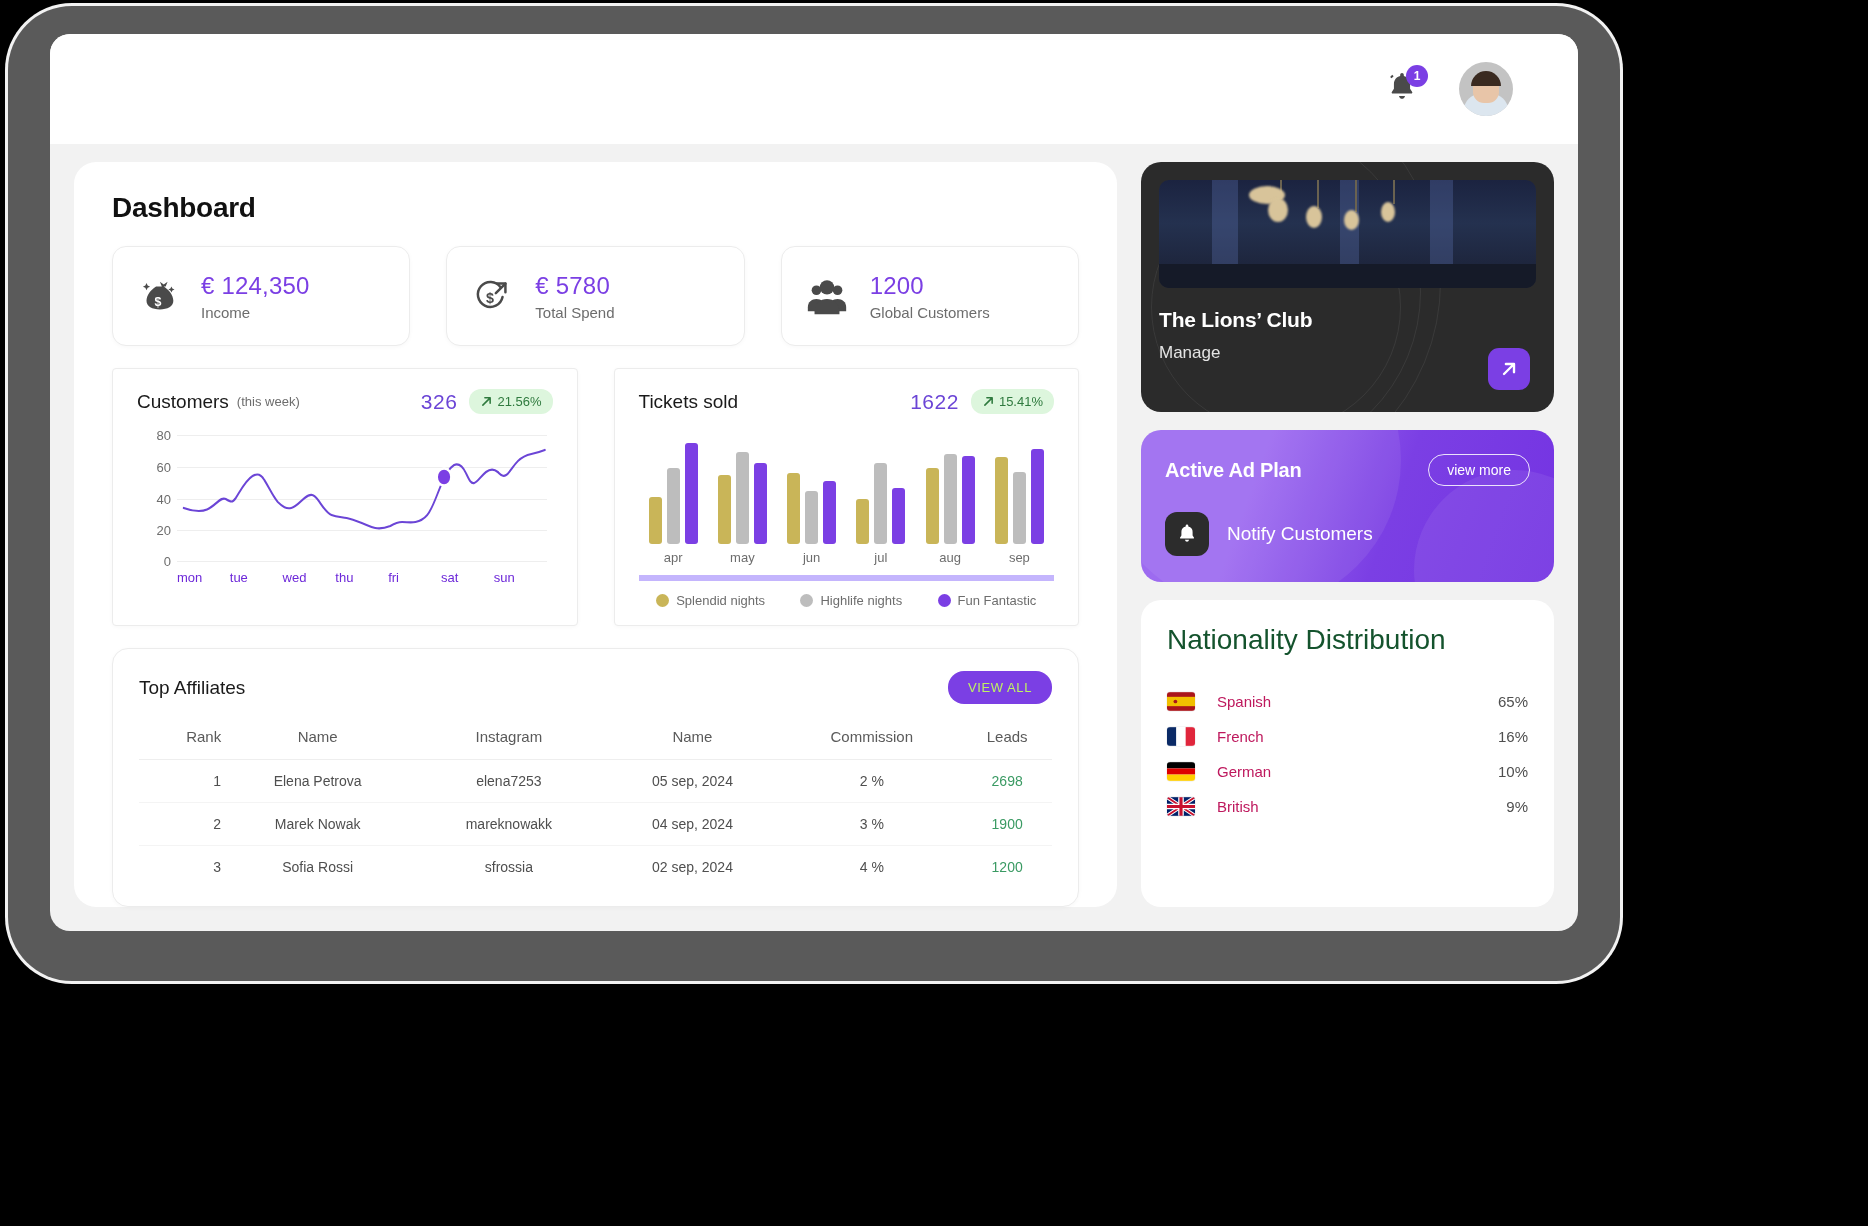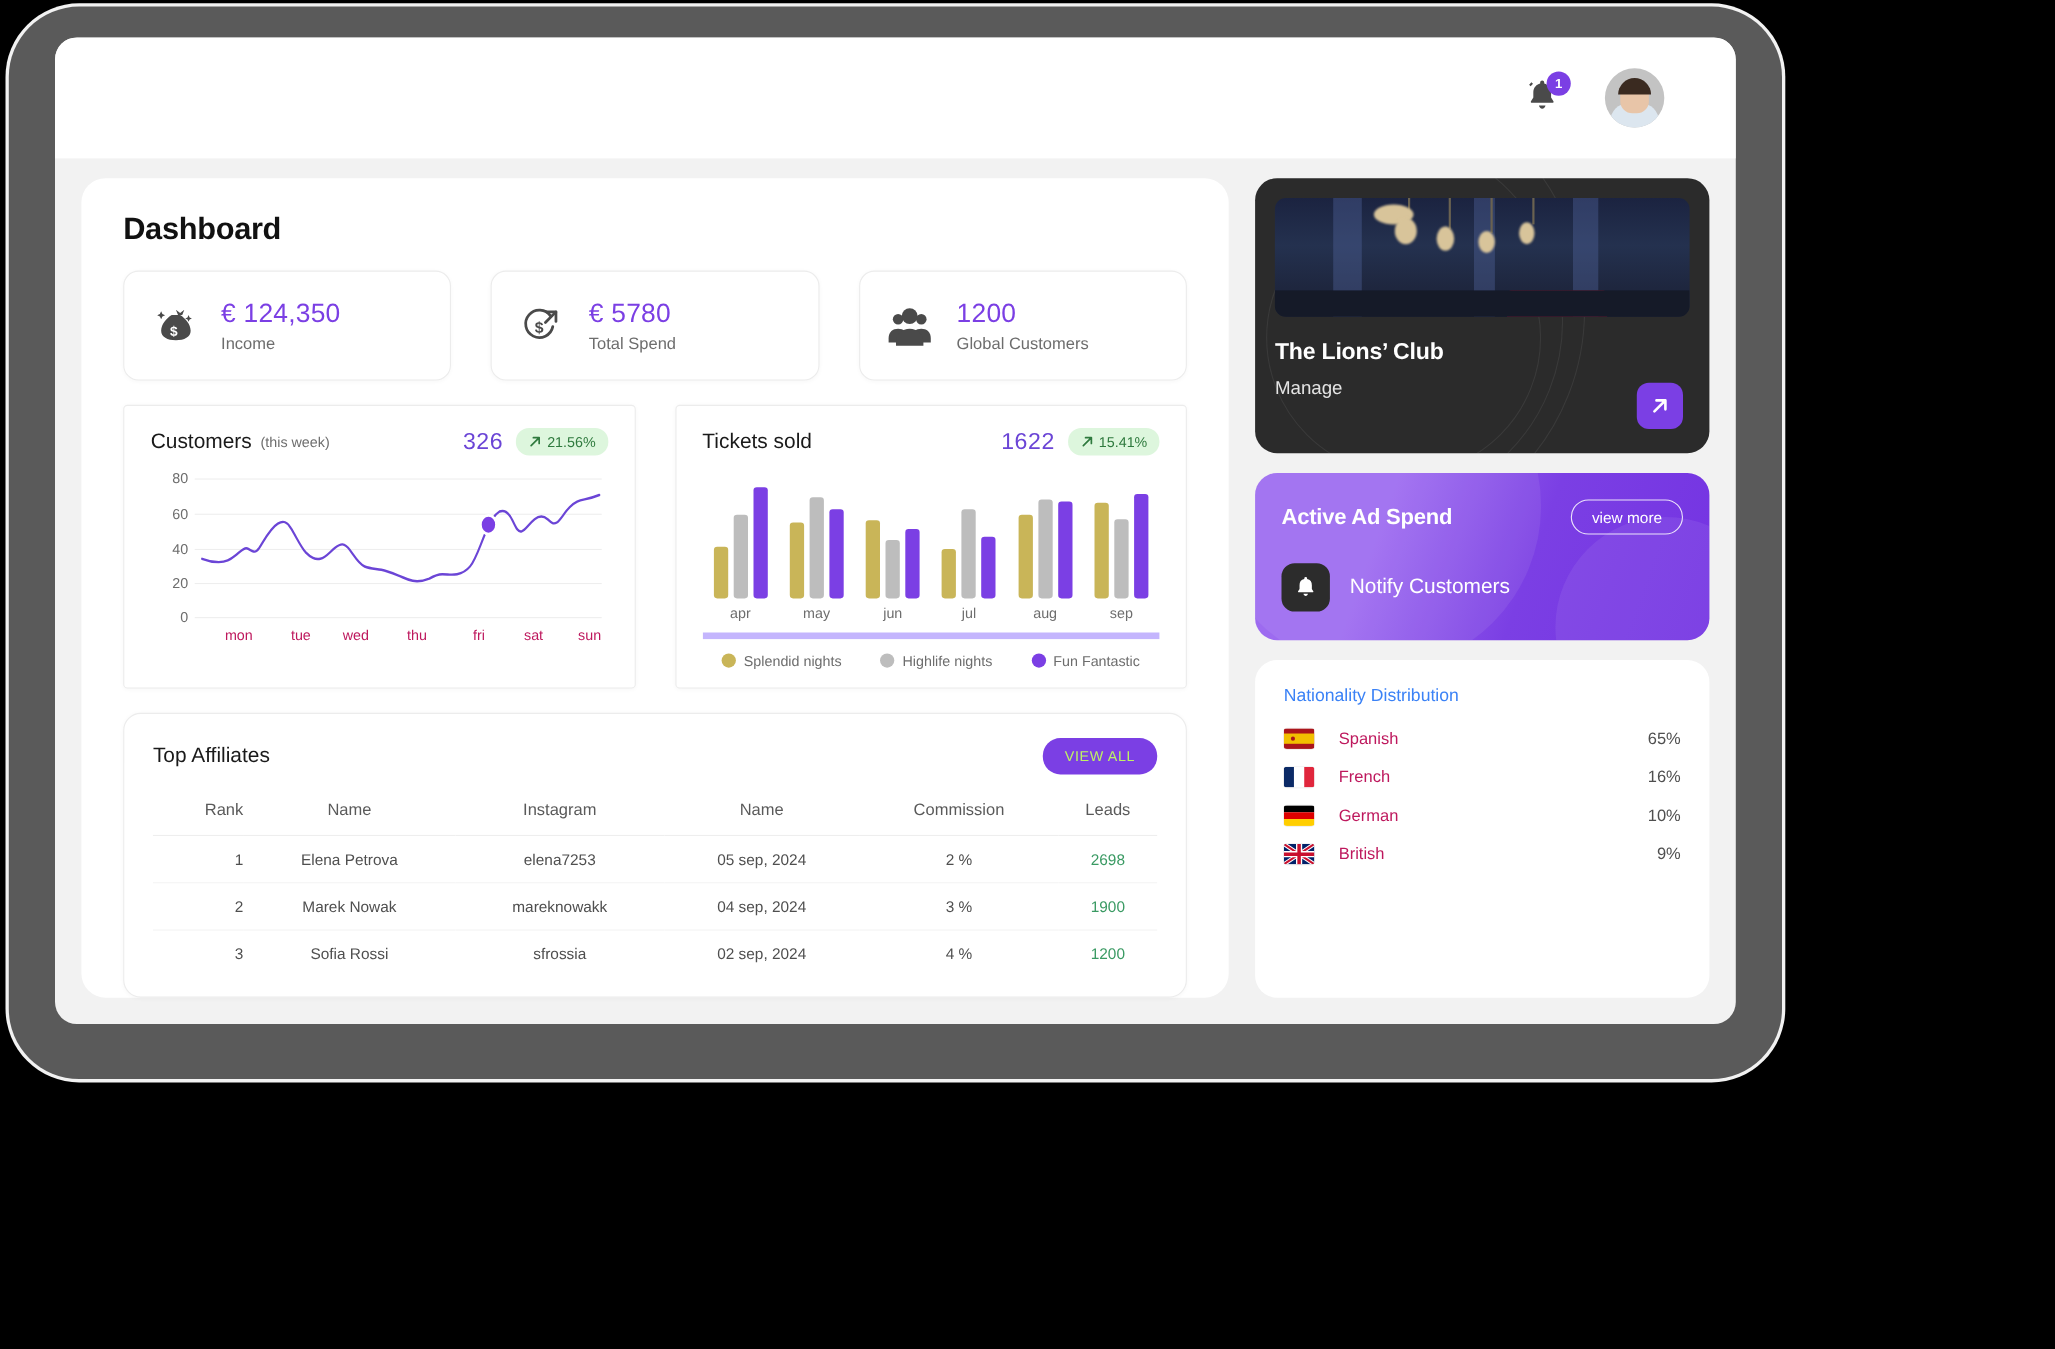--- a/index.html
+++ b/index.html
@@ -111,21 +111,21 @@
     display: inline-flex; align-items: center; gap: 4px;
   }
 
   
   .line-area { position: relative; margin-top: 16px; height: 132px; }
   .yaxis { position:absolute; left:0; top:0; width:34px; height:100%; }
   .ytick { position:absolute; right:0; font-size:13px; color:#6d6d6d; transform:translateY(-50%); }
   .plot { position:absolute; left:40px; right:6px; top:0; bottom:0; }
   .gridline { position:absolute; left:0; right:0; height:1px; background:#eee; }
   .xaxis { display:flex; margin-left:40px; margin-right:6px; margin-top:8px; }
-  .xlabel { flex:1; text-align:right; font-size:13px; color:#be185d; }
+  .xlabel { flex:1; text-align:left; font-size:13px; color:#6d28d9; }
 
   
   .bars-area { margin-top: 18px; height: 112px; display:flex; align-items:flex-end; }
   .bar-group { flex:1; display:flex; align-items:flex-end; justify-content:center; gap:5px; height:100%; }
   .bar { width:13px; border-radius:3px; }
   .bars-x { display:flex; margin-top:6px; }
   .bars-x .xlabel { flex:1; text-align:center; font-size:13px; color:#6d6d6d; }
   .legend {
     display:flex; justify-content:space-around; align-items:center;
     border-top:6px solid #c4b5fd; margin-top:10px; padding-top:12px;
@@ -196,21 +196,21 @@
   #bell-tile {
     width:44px; height:44px; border-radius:12px; background:#1c1c1c;
     display:flex; align-items:center; justify-content:center;
   }
   #notify-label { color:#fff; font-size:19px; }
 
   
   #nationality {
     background:#fff; border-radius:20px; padding:24px 26px; flex:1;
   }
-  #nat-title { font-size:16px; color:#3b82f6; font-weight:500; margin-bottom:20px; }
+  #nat-title { font-size:28px; color:#14532d; font-weight:500; margin-bottom:36px; }
   .nat-row { display:flex; align-items:center; margin-bottom:16px; }
   .flag { width:28px; height:19px; border-radius:3px; overflow:hidden;
           position:relative; flex:0 0 28px; box-shadow:0 0 0 .5px rgba(0,0,0,.08); }
   .nat-name { font-size:15px; color:#be185d; margin-left:22px; }
   .nat-pct { margin-left:auto; font-size:15px; color:#4f4f4f; }
 </style>
 </head>
 <body>
 
 <div id="device">
@@ -487,21 +487,21 @@
             <svg width="20" height="20" viewBox="0 0 16 16">
               <path fill="none" stroke="#ffffff" stroke-width="1.9" stroke-linecap="round" stroke-linejoin="round" d="M4 12 12 4M5.5 4H12v6.5"></path>
             </svg>
           </div>
         </div>
 
         <div id="ad-card">
           <div class="blob" style="width:300px;height:300px;left:-40px;top:-120px;"></div>
           <div class="blob" style="width:200px;height:200px;right:-60px;top:40px;"></div>
           <div class="ad-head">
-            <span id="ad-title">Active Ad Spend</span>
+            <span id="ad-title">Active Ad Plan</span>
             <button id="view-more">view more</button>
           </div>
           <div class="ad-row">
             <span id="bell-tile">
               <svg viewBox="0 0 24 24" width="24" height="24">
                 <path fill="#ffffff" d="M12 2.5a1.3 1.3 0 0 0-1.3 1.3v.6A5.6 5.6 0 0 0 6.4 10v3.4l-1.3 2c-.3.5.05 1.1.6 1.1h12.6c.55 0 .9-.6.6-1.1l-1.3-2V10a5.6 5.6 0 0 0-4.3-5.6v-.6A1.3 1.3 0 0 0 12 2.5z"></path>
                 <path fill="#ffffff" d="M10 17.8c.2 1.2 1 2 2 2s1.8-.8 2-2h-4z"></path>
               </svg>
             </span>
             <span id="notify-label">Notify Customers</span>

